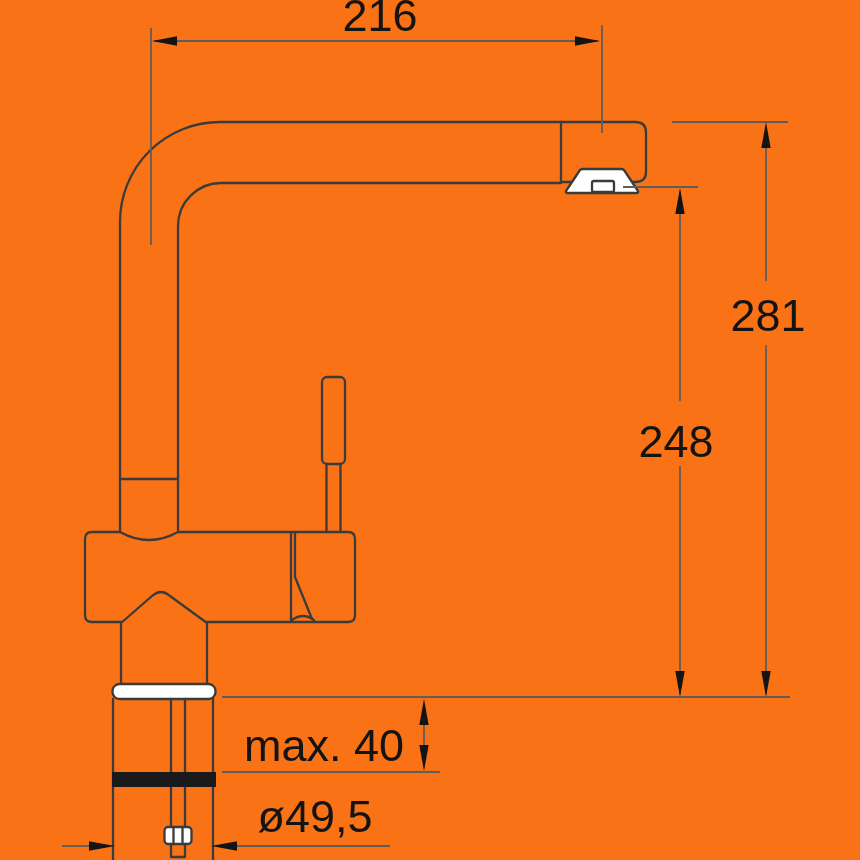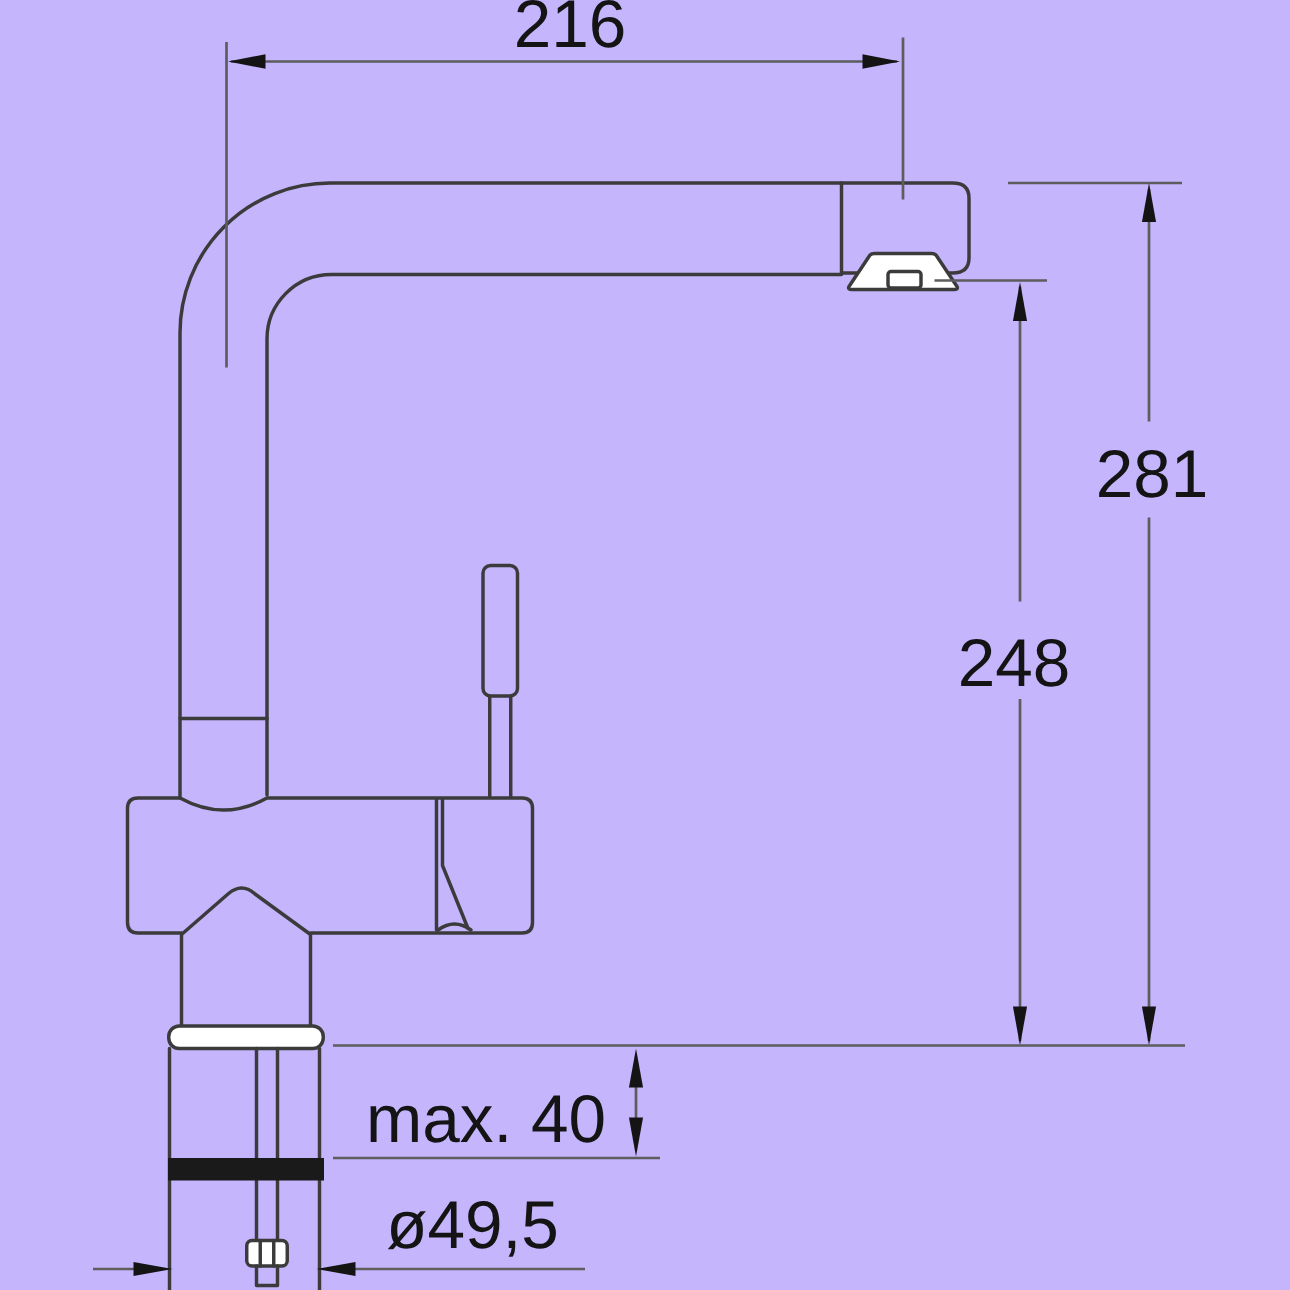--- a/index.html
+++ b/index.html
@@ -1,17 +1,17 @@
 <!DOCTYPE html>
 <html><head>
 <meta charset="utf-8">
 <style>
   html,body{margin:0;padding:0;background:#ffffff;}
   .stage{
-    width:860px;height:860px;position:relative;background:#c4b5fd;
+    width:860px;height:860px;position:relative;background:#f97316;
     font-family:"Liberation Sans", sans-serif;
   }
   svg{display:block;}
   text.dim-label{
     font-family:"Liberation Sans", sans-serif;
     font-size:45px;
     fill:#141414;
   }
   .outline{stroke:#3b3b3b;stroke-width:2.3;fill:none;stroke-linecap:round;stroke-linejoin:round;}
   .outline-filled{stroke:#3b3b3b;stroke-width:2.3;fill:#ffffff;stroke-linejoin:round;}

